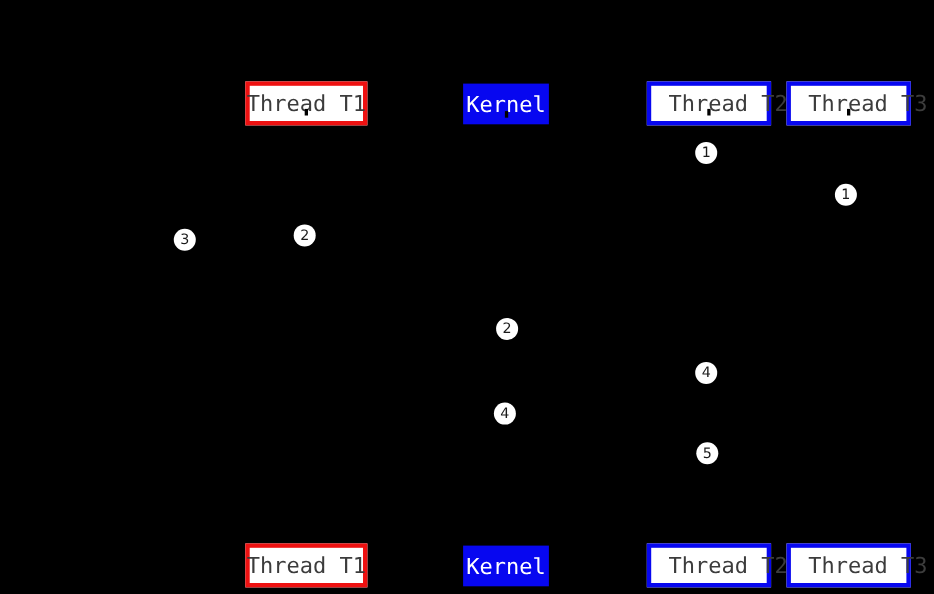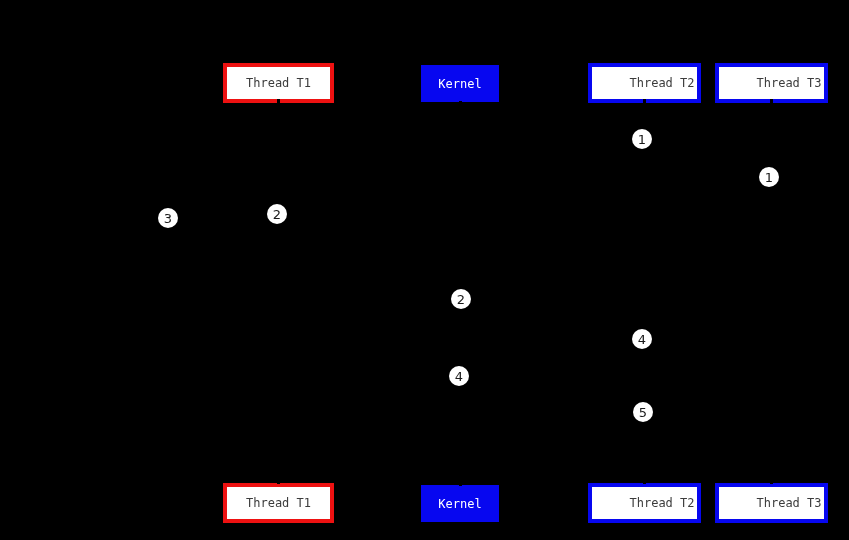--- a/index.html
+++ b/index.html
@@ -15,22 +15,23 @@
     background: var(--bg, #000);
   }
   .node {
     position: absolute;
     box-sizing: border-box;
     height: 40px;
     display: flex;
     align-items: center;
     justify-content: center;
     font-family: "DejaVu Sans Mono", "Liberation Mono", monospace;
-    font-size: 12px;
+    font-size: 20px;
     white-space: nowrap;
+    margin-top: 11px;
   }
   .node.red-outline {
     border: 4px solid var(--red, #ee1111);
     background: var(--box-fill, #fff);
     color: var(--box-text, #3c3c3c);
   }
   .node.blue-outline {
     border: 4px solid var(--blue, #0707f0);
     background: var(--box-fill, #fff);
     color: var(--box-text, #3c3c3c);

